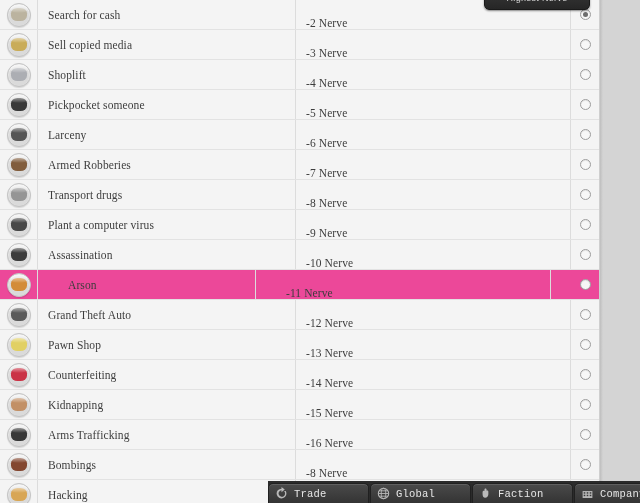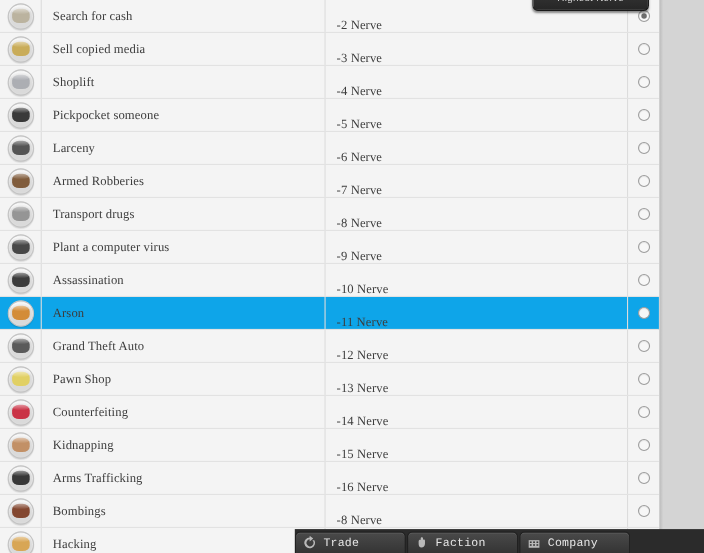--- a/index.html
+++ b/index.html
@@ -20,21 +20,21 @@
   }
   .row{
     position:relative;
     height:30px;
     display:flex;
     align-items:stretch;
     background:#f4f4f4;
     border-bottom:1px solid #e2e2e2;
     box-sizing:border-box;
   }
-  .row.hl{background:#0ea5e9;}
+  .row.hl{background:#ec4899;gap:20px;}
 
   .cell-icon{
     width:38px;min-width:38px;
     display:flex;align-items:center;justify-content:center;
     border-right:1px solid #dcdcdc;
     box-sizing:border-box;
   }
   .cell-name{
     flex:1 1 auto;
     display:flex;align-items:center;
@@ -414,20 +414,30 @@
   </div>
 
   <div class="tabbar" id="tabbar">
       <div class="tab">
         <span class="tabicon">
           <svg viewBox="0 0 16 16" width="13" height="13">
             <path fill="#cfcfcf" d="M8 2a6 6 0 1 0 5.2 3h-2.1A4 4 0 1 1 8 4v2.4L12 3.2 8 0z"></path>
           </svg>
         </span>
         <span class="tlabel">Trade</span>
+      </div>
+      <div class="tab">
+        <span class="tabicon">
+          <svg viewBox="0 0 16 16" width="13" height="13">
+            <circle cx="8" cy="8" r="6.4" fill="none" stroke="#cfcfcf" stroke-width="1.3"></circle>
+            <ellipse cx="8" cy="8" rx="2.8" ry="6.4" fill="none" stroke="#cfcfcf" stroke-width="1.1"></ellipse>
+            <path d="M1.8 8h12.4M2.9 4.7h10.2M2.9 11.3h10.2" stroke="#cfcfcf" stroke-width="1.1" fill="none"></path>
+          </svg>
+        </span>
+        <span class="tlabel">Global</span>
       </div>
       <div class="tab">
         <span class="tabicon">
           <svg viewBox="0 0 16 16" width="13" height="13">
             <path fill="#cfcfcf" d="M4.4 6.2c0-1 .7-1.7 1.5-1.7.3 0 .6.1.8.3V3.2c0-.8.6-1.4 1.3-1.4s1.3.6 1.3 1.4v1.4c.2-.2.5-.3.8-.3.8 0 1.4.6 1.4 1.5v3.1c0 2.4-1.7 4.3-3.9 4.3S4.4 11.3 4.4 9z"></path>
           </svg>
         </span>
         <span class="tlabel">Faction</span>
       </div>
       <div class="tab">

